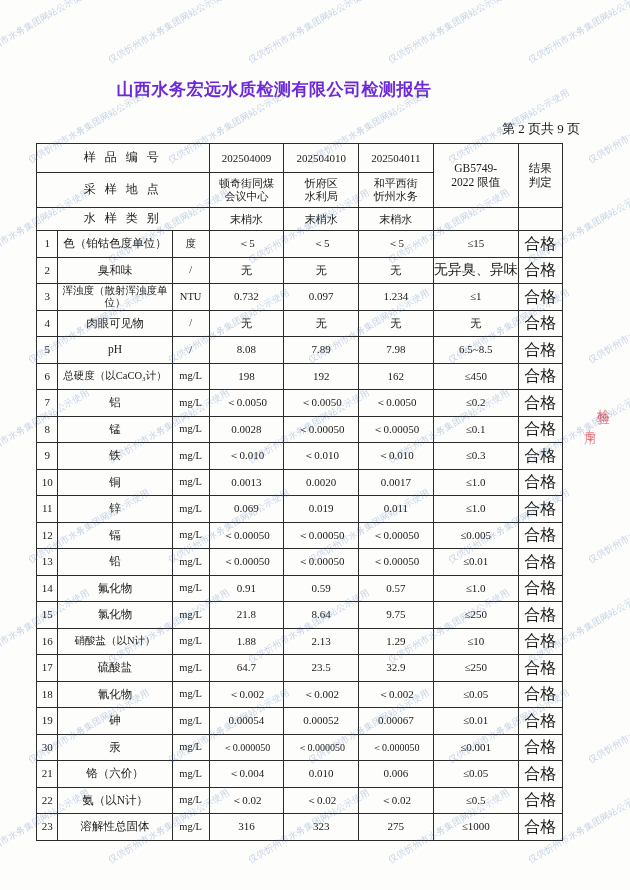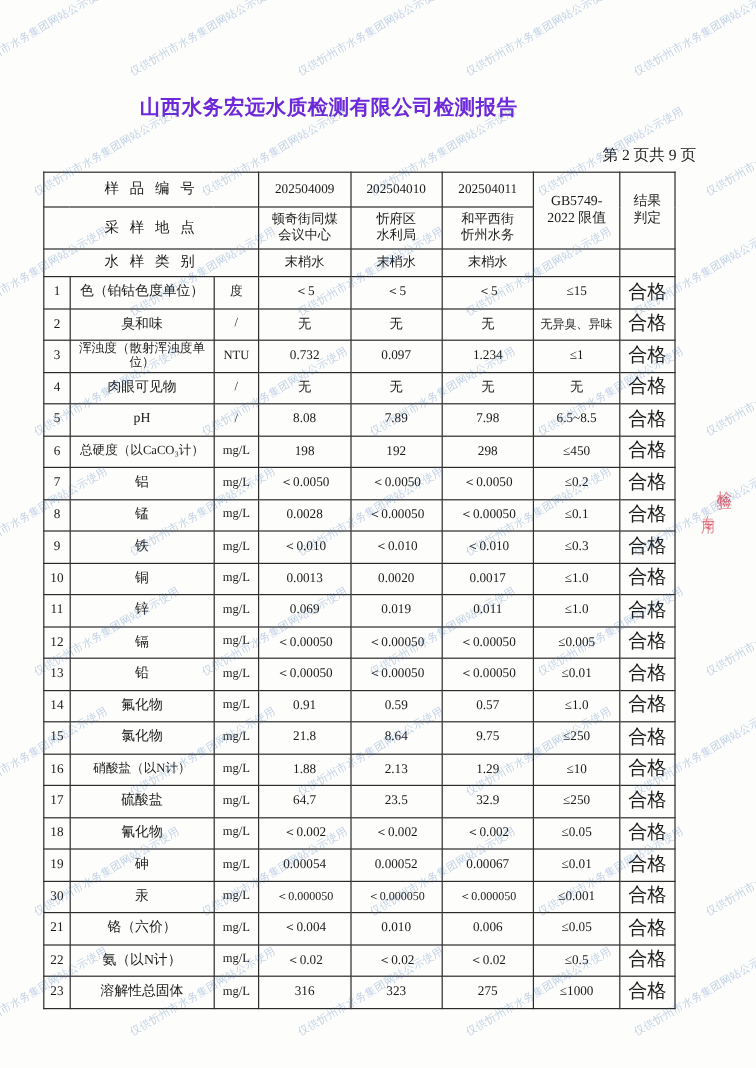--- a/index.html
+++ b/index.html
@@ -204,21 +204,21 @@
         <td class="col-limit nowrap">≤15</td>
         <td class="col-judge">合格</td>
       </tr>
       <tr>
         <td class="row-idx">2</td>
         <td class="col-name">臭和味</td>
         <td class="col-unit">/</td>
         <td class="col-val nowrap">无</td>
         <td class="col-val nowrap">无</td>
         <td class="col-val nowrap">无</td>
-        <td class="col-limit nowrap" style="font-size:10px">无异臭、异味</td>
+        <td class="col-limit nowrap" style="font-size:14px">无异臭、异味</td>
         <td class="col-judge">合格</td>
       </tr>
       <tr>
         <td class="row-idx">3</td>
         <td class="col-name" style="font-size:10.5px">浑浊度（散射浑浊度单位）</td>
         <td class="col-unit">NTU</td>
         <td class="col-val nowrap">0.732</td>
         <td class="col-val nowrap">0.097</td>
         <td class="col-val nowrap">1.234</td>
         <td class="col-limit nowrap">≤1</td>
@@ -243,21 +243,21 @@
         <td class="col-val nowrap">7.98</td>
         <td class="col-limit nowrap">6.5~8.5</td>
         <td class="col-judge">合格</td>
       </tr>
       <tr>
         <td class="row-idx">6</td>
         <td class="col-name" style="font-size:10.5px">总硬度（以CaCO₃计）</td>
         <td class="col-unit">mg/L</td>
         <td class="col-val nowrap">198</td>
         <td class="col-val nowrap">192</td>
-        <td class="col-val nowrap">298</td>
+        <td class="col-val nowrap">162</td>
         <td class="col-limit nowrap">≤450</td>
         <td class="col-judge">合格</td>
       </tr>
       <tr>
         <td class="row-idx">7</td>
         <td class="col-name">铝</td>
         <td class="col-unit">mg/L</td>
         <td class="col-val nowrap">＜0.0050</td>
         <td class="col-val nowrap">＜0.0050</td>
         <td class="col-val nowrap">＜0.0050</td>

